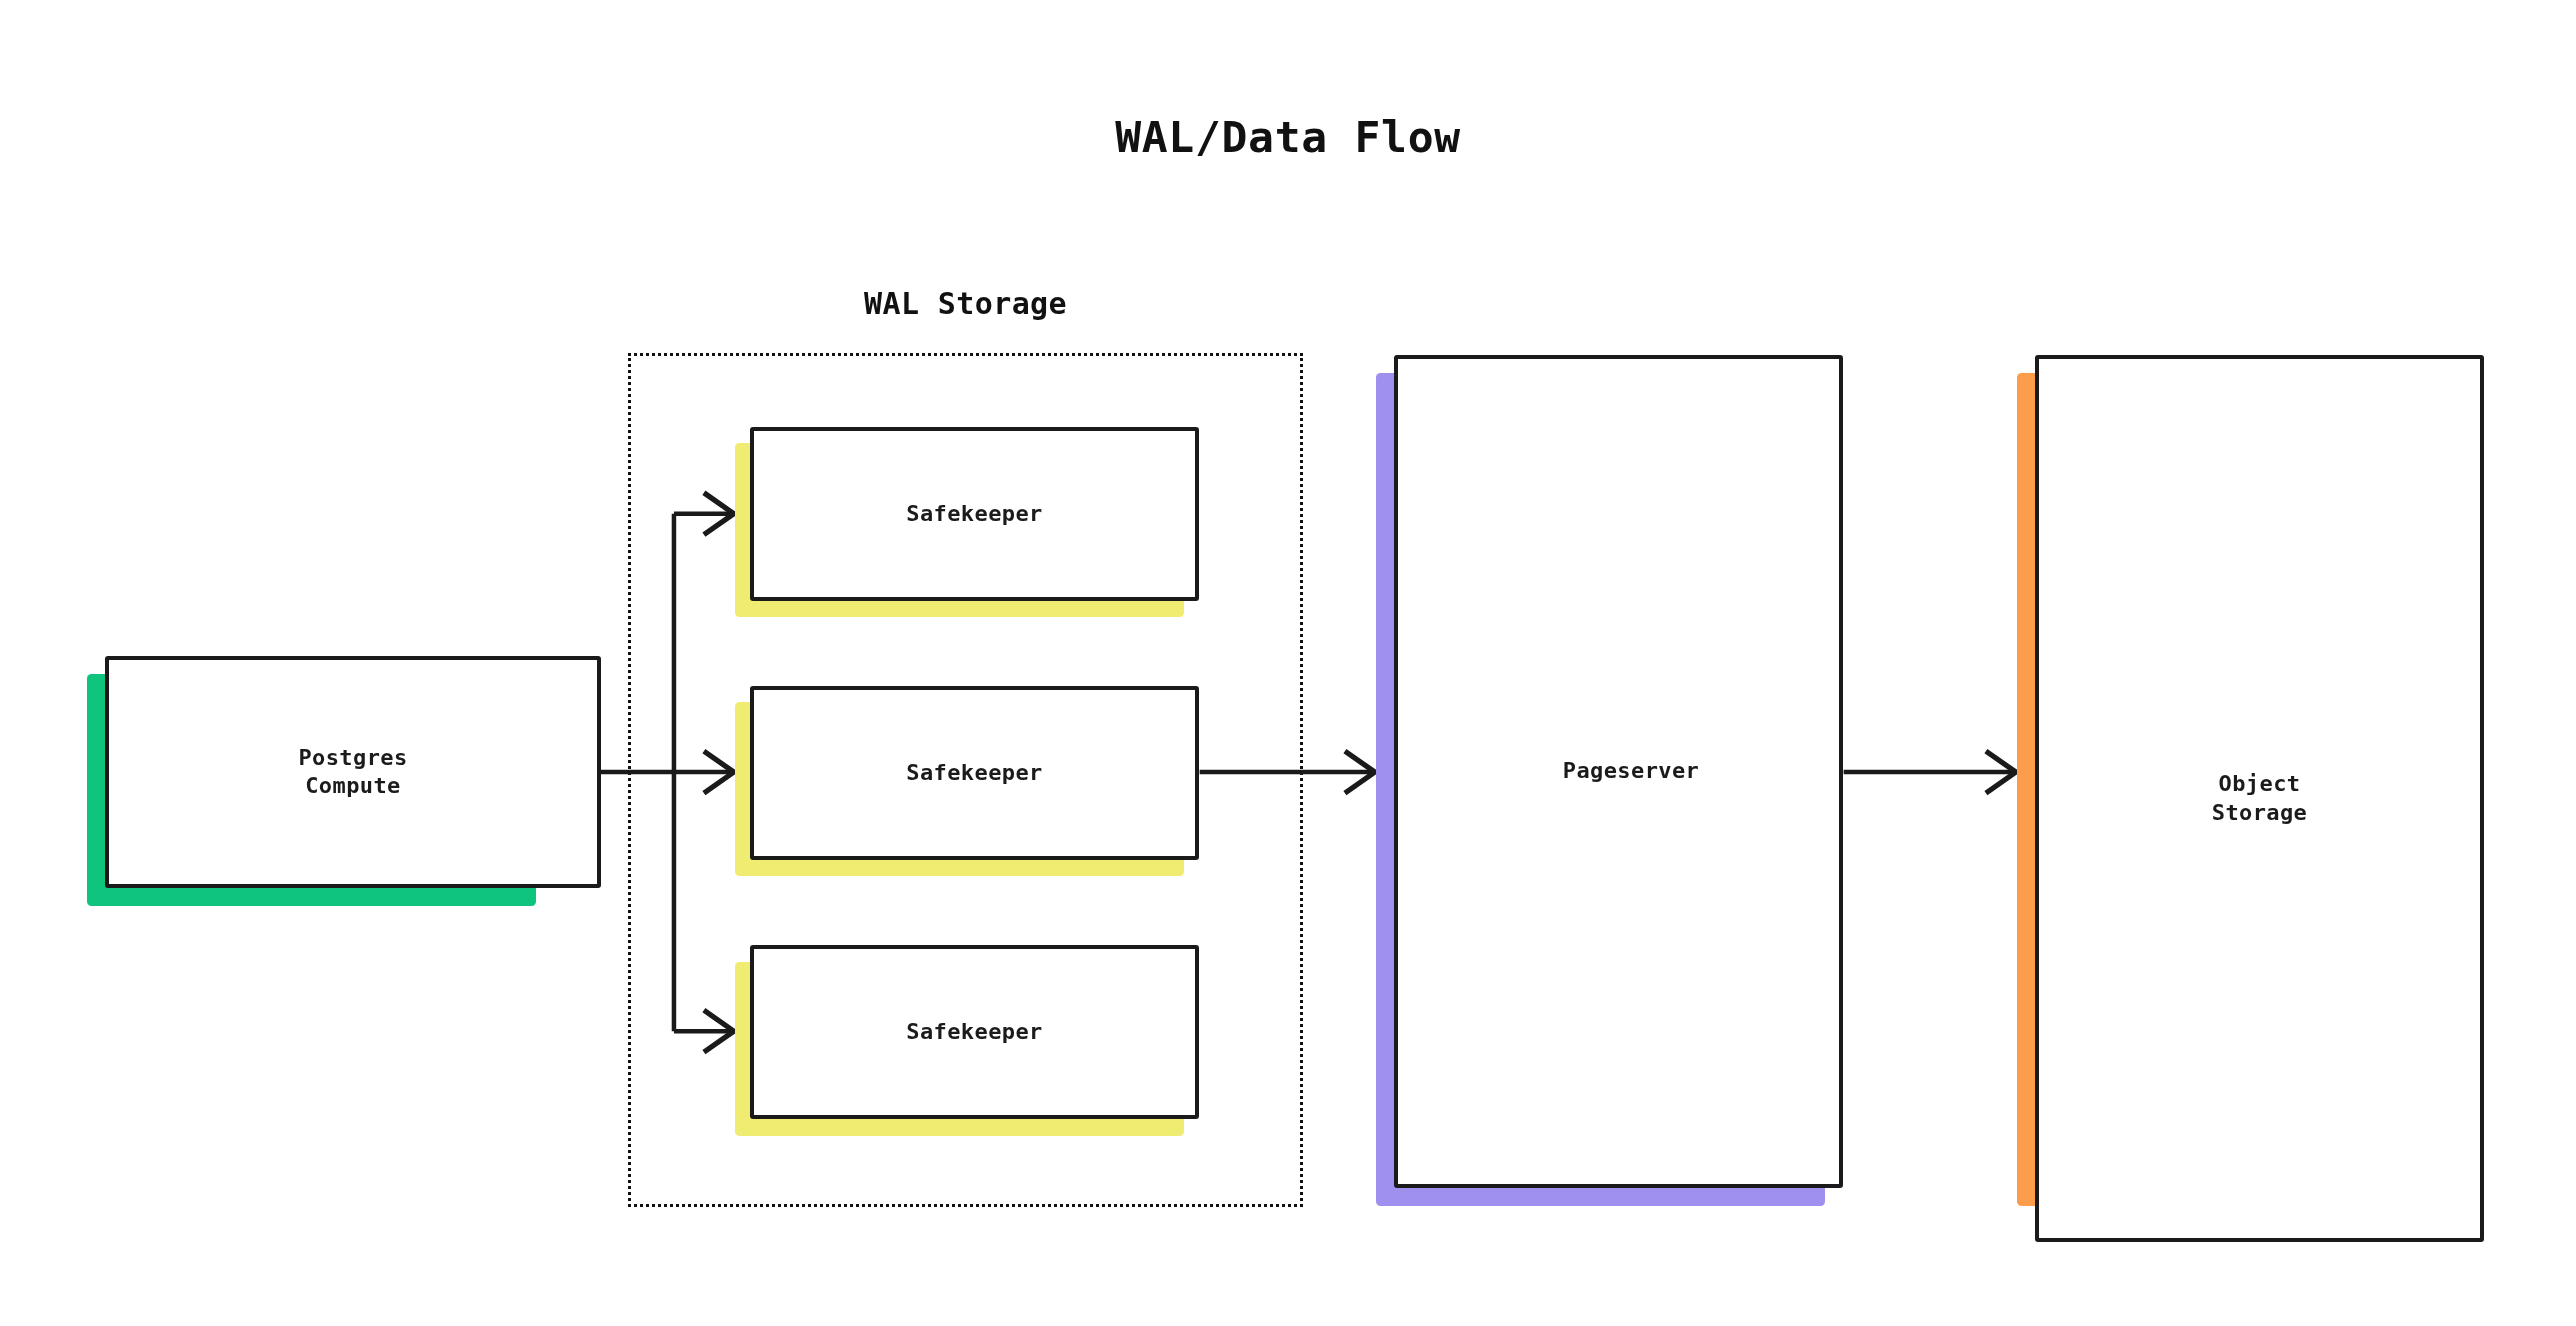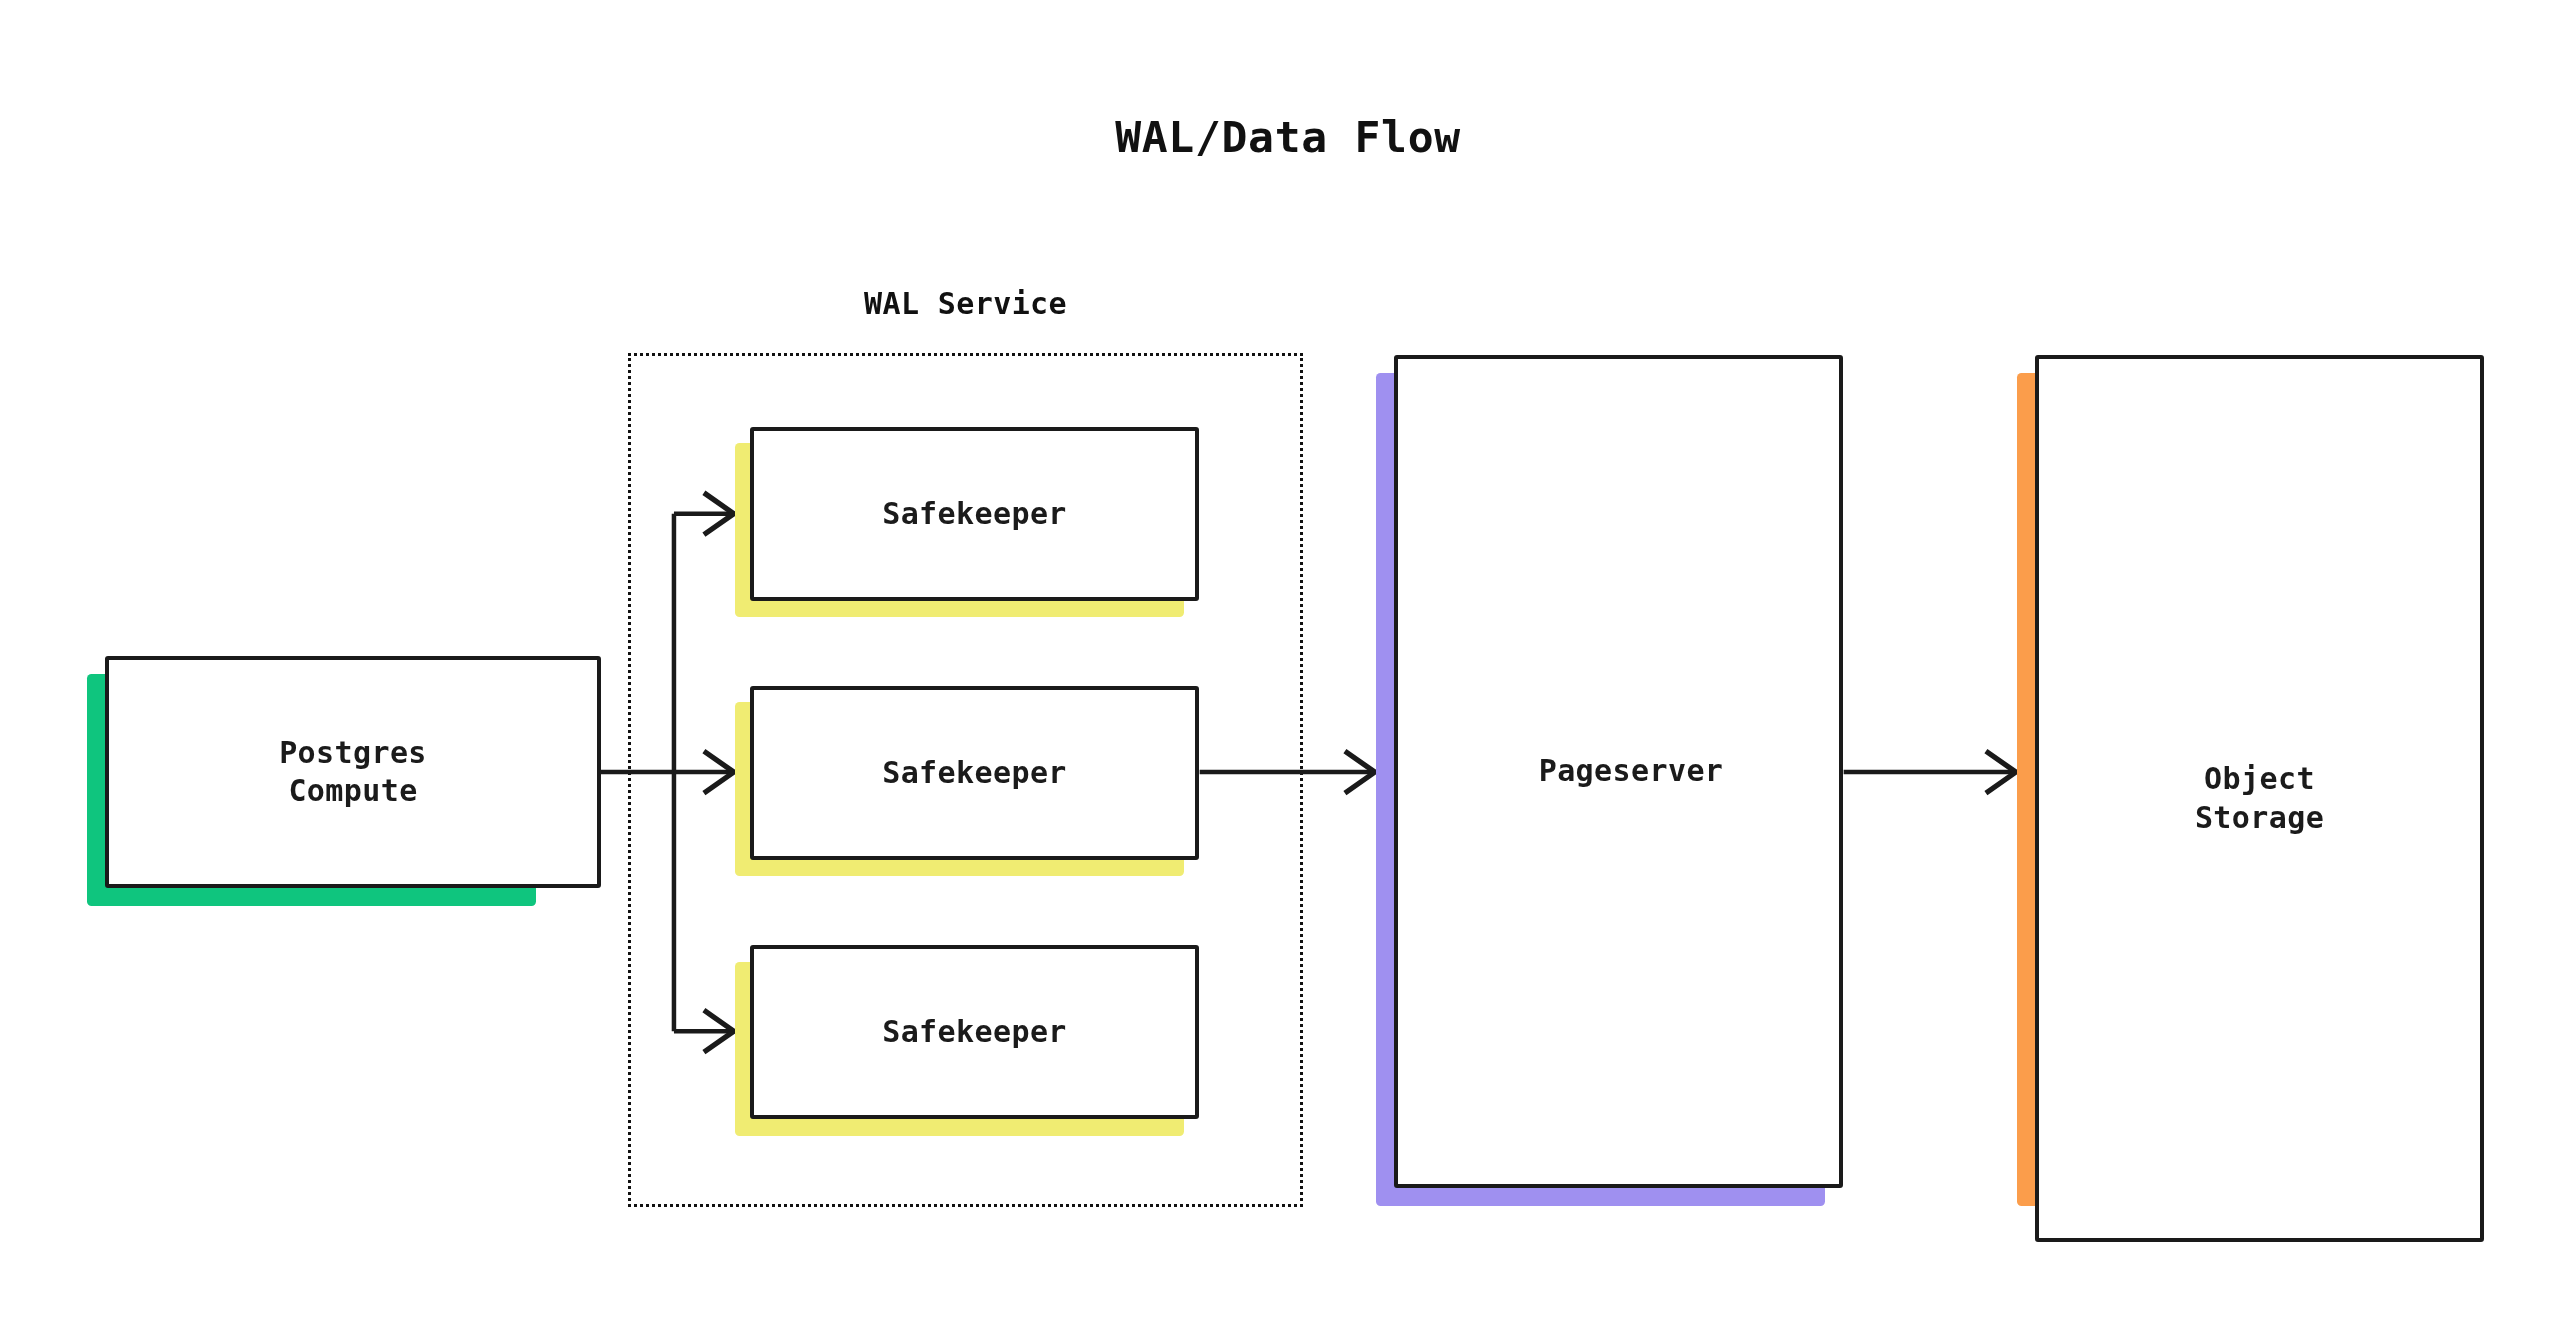--- a/index.html
+++ b/index.html
@@ -76,21 +76,21 @@
     box-sizing: border-box;
     background: #ffffff;
     border: 4.5px solid #1a1a1a;
     border-radius: 3px;
     display: flex;
     align-items: center;
     justify-content: center;
     text-align: center;
   }
   .node-label {
-    font-size: 30px;
+    font-size: 22px;
     font-weight: bold;
     color: #1b1b1b;
     line-height: 1.28;
     letter-spacing: 0.4px;
     white-space: pre-line;
   }
 
   
   
   #node-postgres .node-shadow {
@@ -143,21 +143,21 @@
   }
 </style>
 </head>
 <body style="background: rgb(255, 255, 255);">
 
 <div id="canvas" style="background: rgb(255, 255, 255);">
 
   <div class="diagram-title">WAL/Data Flow</div>
 
   <div class="cluster">
-    <div class="cluster-label">WAL Service</div>
+    <div class="cluster-label">WAL Storage</div>
     <div class="cluster-box" style="border-color: rgb(17, 17, 17); border-style: dotted;"></div>
   </div>
 
   <svg id="edges" viewBox="0 0 3440 1772" width="2576" height="1327">
 
     <path class="edge-path" d="M 746 1031 L 900 1031" style="stroke: rgb(26, 26, 26);"></path>
 
     <path class="edge-path" d="M 900 686 L 900 1377" style="stroke: rgb(26, 26, 26);"></path>
 
     <path class="edge-path" d="M 900 686 L 978 686" style="stroke: rgb(26, 26, 26);"></path>

